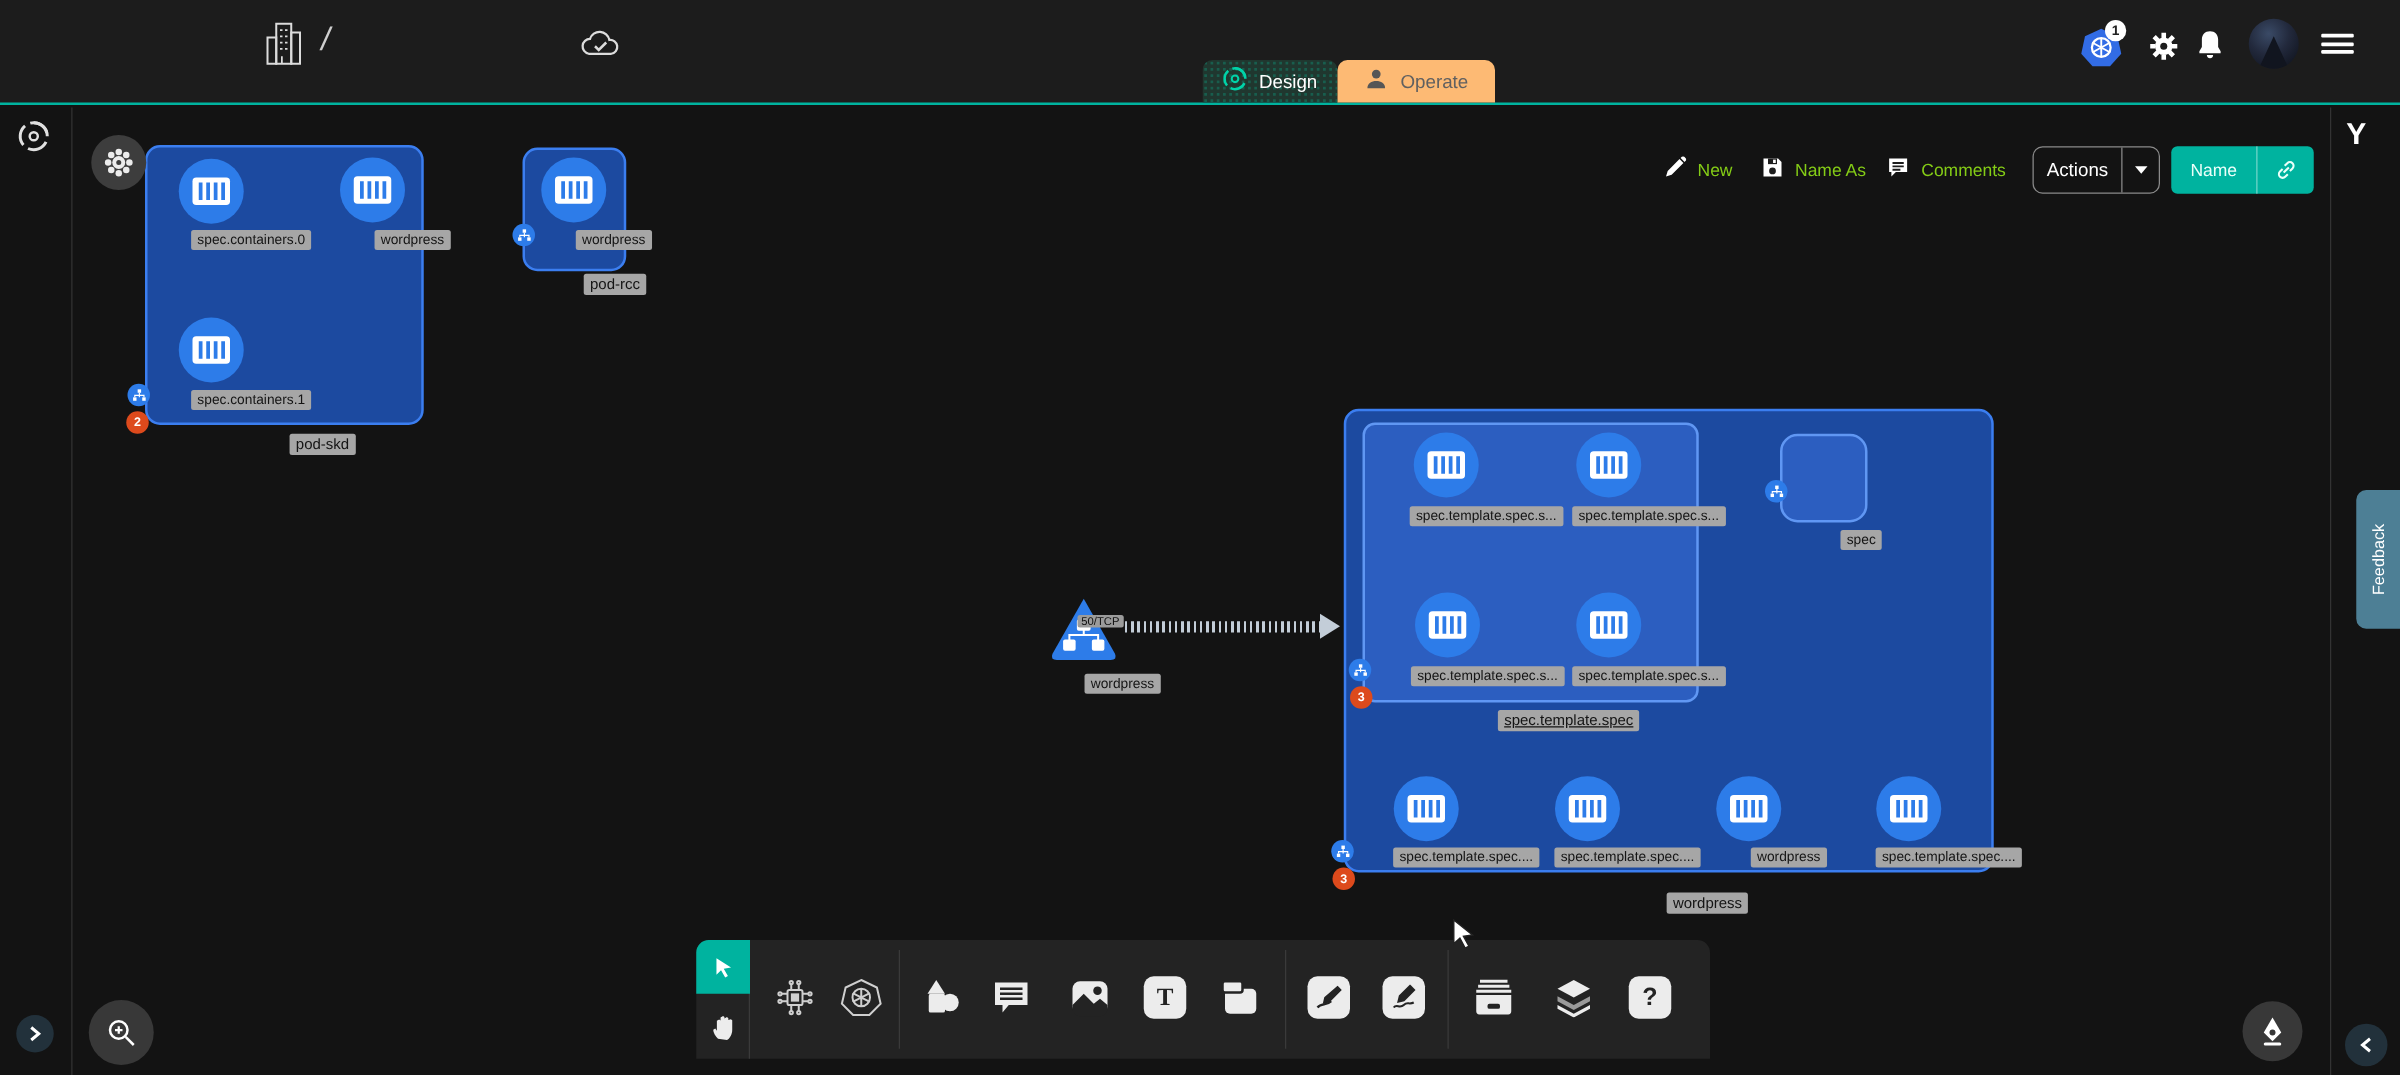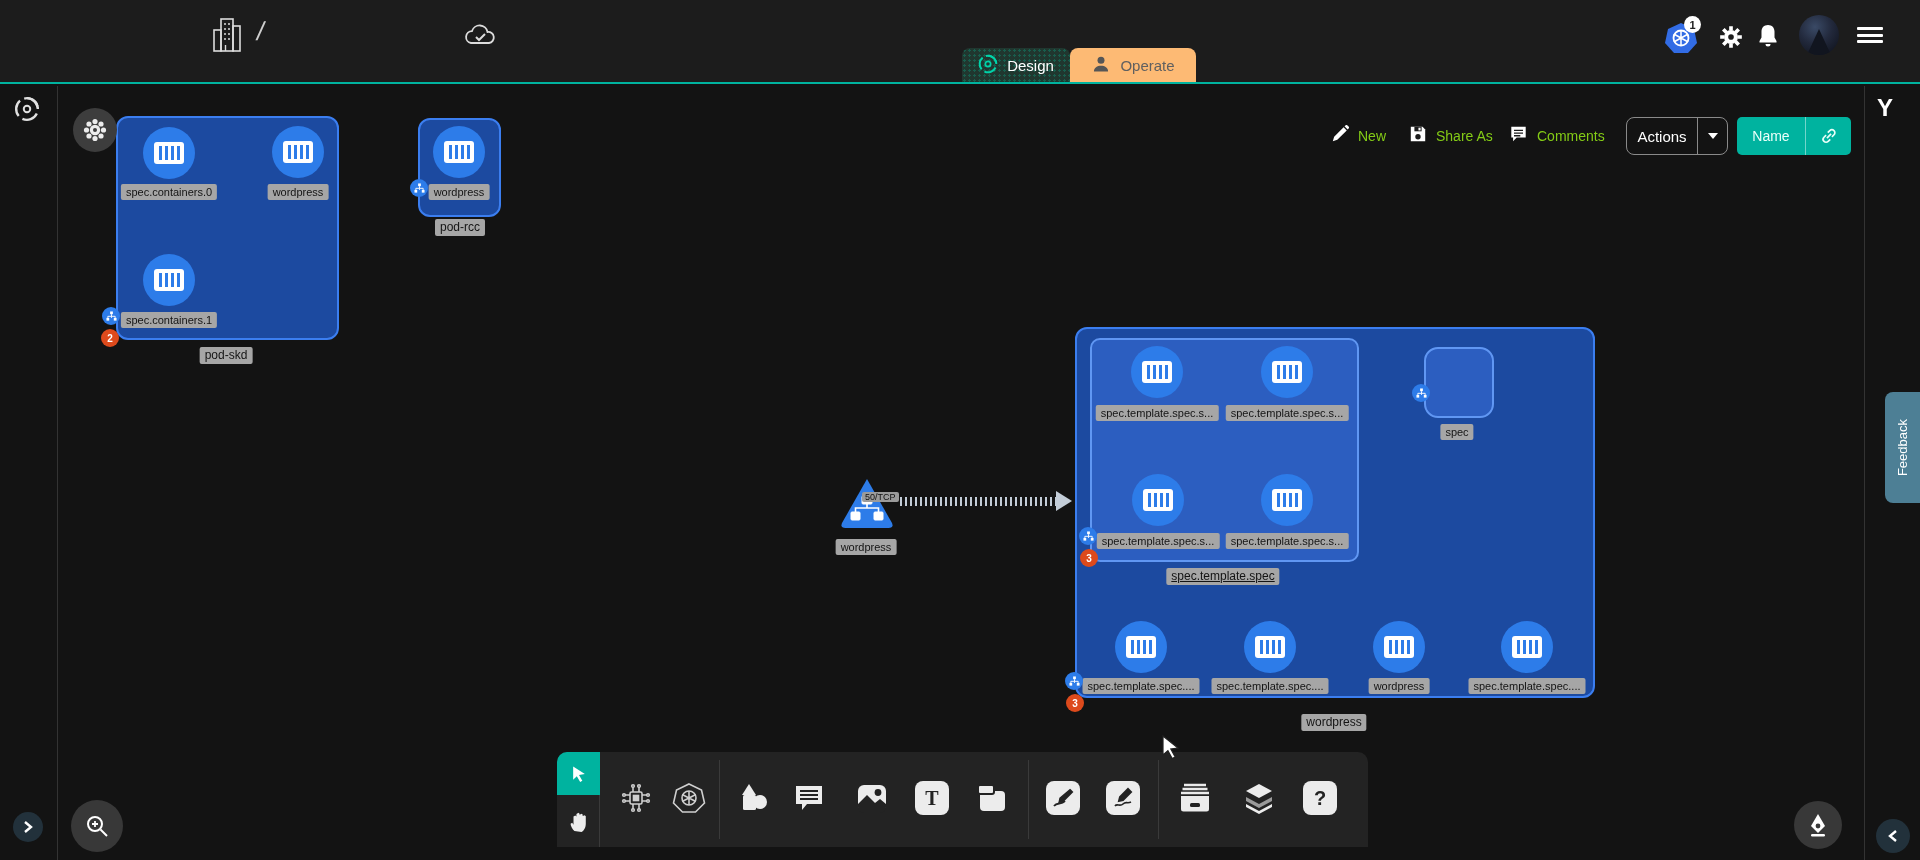--- a/index.html
+++ b/index.html
@@ -60,21 +60,21 @@
 
   
   .kgroup { position:absolute; background:#1c4aa0; border:2px solid #3b7ef0; border-radius:12px; }
   .kgroup-inner { position:absolute; background:#2c5ec0; border:2px solid #6097f3; border-radius:10px; }
   .knode { position:absolute; width:52px; height:52px; border-radius:50%; background:#2d7ce9;
     display:flex; align-items:center; justify-content:center; cursor:pointer; }
   .cbox { width:30px; height:22px; background:#fff; border-radius:3px; display:flex; gap:3px;
     align-items:center; justify-content:center; }
   .cbox i { width:3px; height:14px; background:#2d7ce9; display:block; }
   .klabel { position:absolute; transform:translateX(-50%); background:#a6a6a6; color:#141414;
-    font-size:11px; line-height:14px; padding:1px 5px; border-radius:2px; white-space:nowrap; z-index:5; }
+    font-size:11px; line-height:14px; padding:1px 5px; border-radius:2px; white-space:nowrap; z-index:5;margin-left:32px; }
   .glabel { font-size:12px; line-height:15px; }
   .badge { position:absolute; width:18px; height:18px; border-radius:50%; display:flex;
     align-items:center; justify-content:center; z-index:6; }
   .badge-blue { background:#2d7ce9; }
   .badge-red { background:#dd4a1c; color:#fff; font-size:10px; font-weight:bold; }
   .spec-node { position:absolute; left:1424px; top:347px; width:70px; height:71px;
     background:#2c5ec0; border:2px solid #6097f3; border-radius:14px; cursor:pointer; }
   .edge-band { position:absolute; left:900px; top:497px; width:158px; height:9px;
     background:repeating-linear-gradient(90deg,#c3cdd8 0 2px, transparent 2px 5px); }
   .edge-head { position:absolute; left:1056px; top:491px; width:0; height:0;
@@ -239,21 +239,21 @@
 
 <div class="act-item" style="left:1409px;">
   <span>
     <svg width="18" height="18" viewBox="0 0 20 20">
         <path d="M2 2h13l3 3v13H2z" fill="#fff"></path>
     <rect x="6" y="2" width="8" height="5" fill="#1c1c1c"></rect>
         <rect x="10.5" y="3" width="2.4" height="3" fill="#fff"></rect>
     <circle cx="10" cy="13" r="3" fill="#1c1c1c"></circle>
       </svg>
   </span>
-  <span>Share As</span>
+  <span>Name As</span>
 </div>
 
 <div class="act-item" style="left:1509px;">
   <span>
     <svg width="19" height="18" viewBox="0 0 20 20">
         <path d="M2 2h16v12H8l-4 4v-4H2z" fill="#fff"></path>
     <path d="M5 6h10M5 9h10M5 12h7" stroke="#1c1c1c" stroke-width="1.6"></path>
       </svg>
   </span>
   <span>Comments</span>

